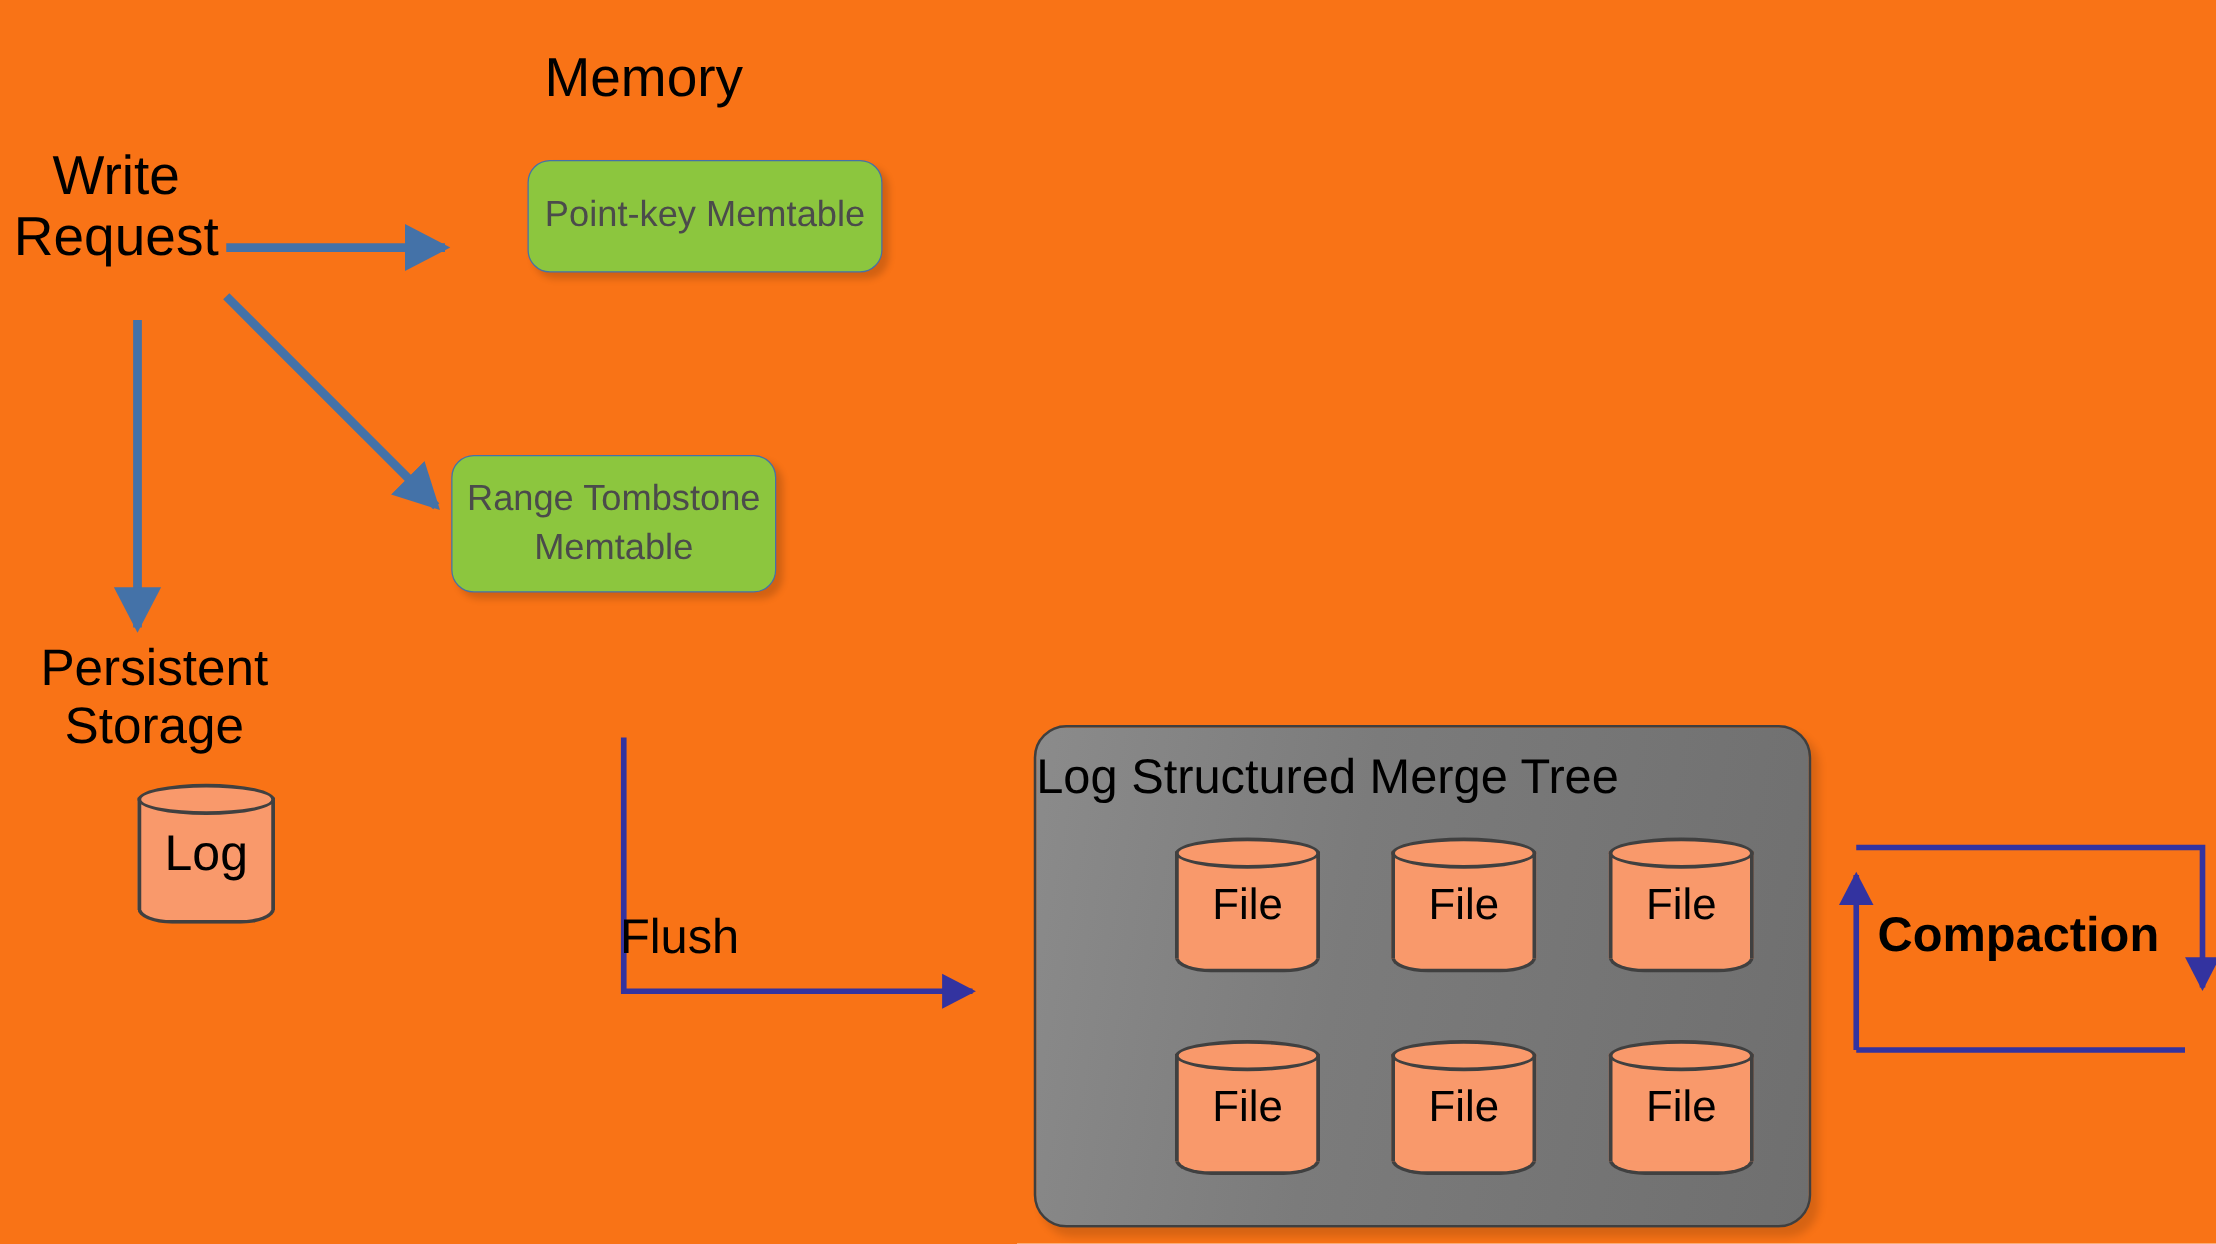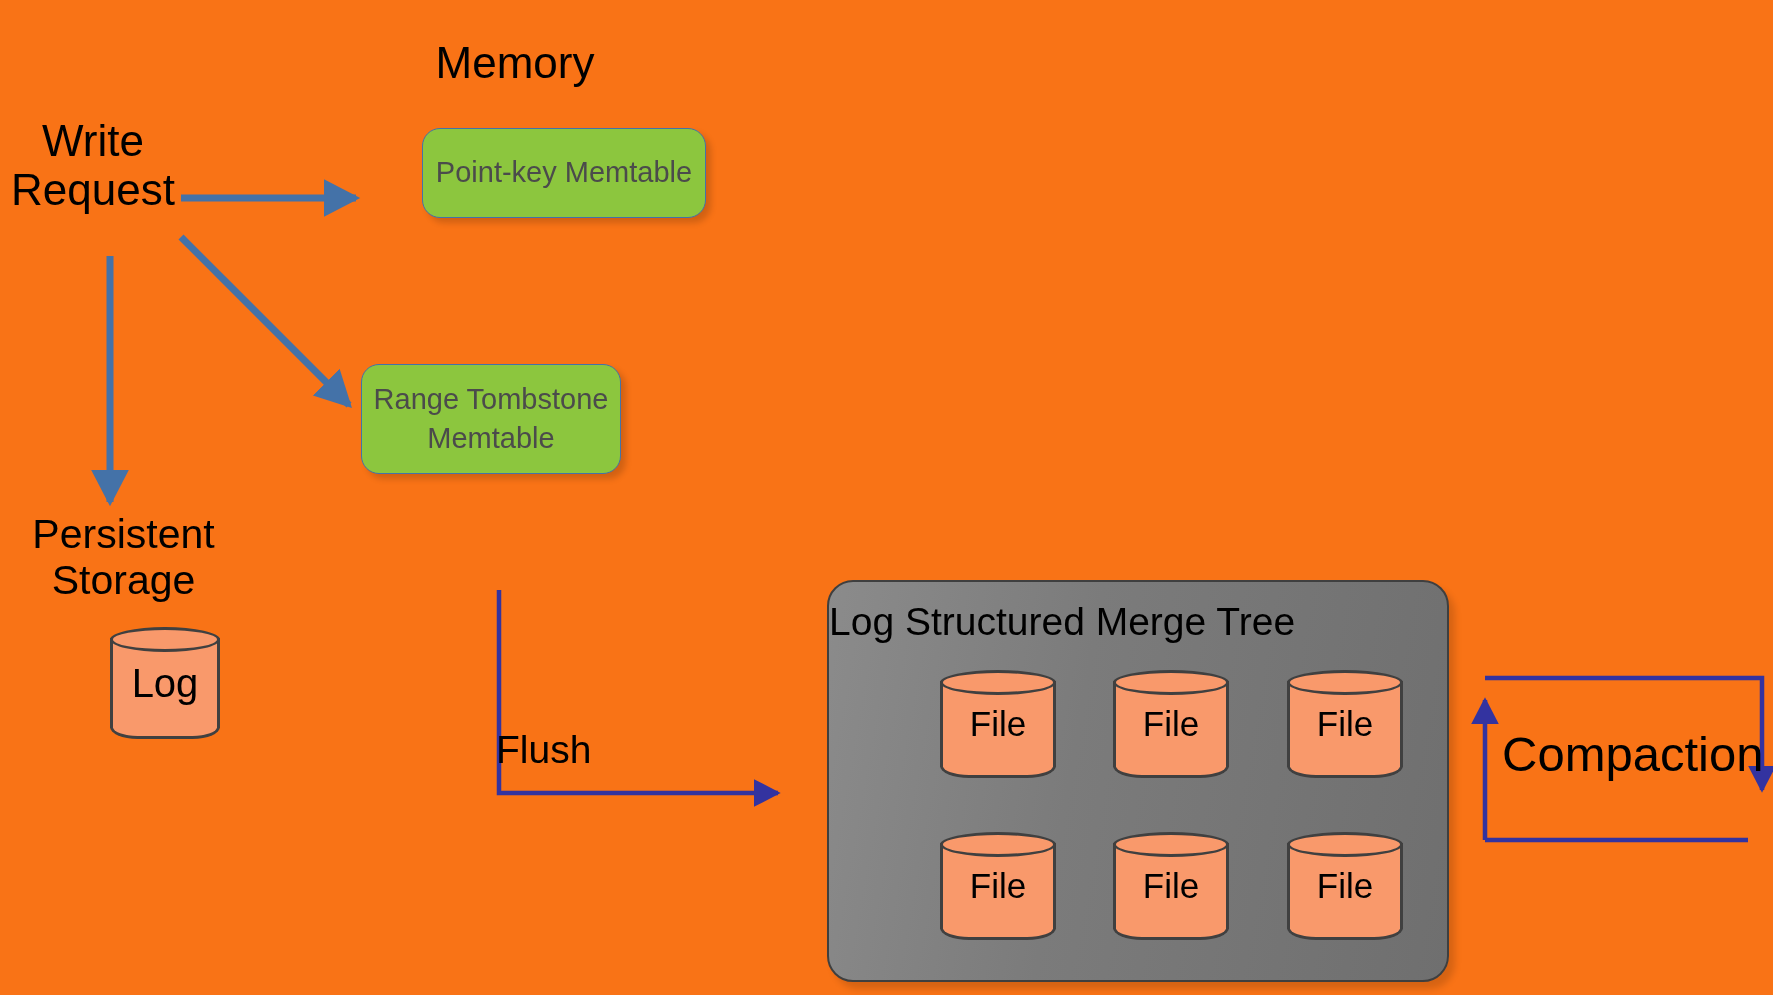--- a/index.html
+++ b/index.html
@@ -131,21 +131,22 @@
   #cylinder-log .cyl-text { font-size: 40px; }
   .file-cyl { width: 116px; height: 108px; margin-left: 40px; }
   .file-cyl .cyl-text { font-size: 35px; }
   
   #flush-label {
     left: 496px; top: 728px;
     font-size: 39px;
   }
   #compaction-label {
     left: 1502px; top: 727px;
-    font-size: 49px;
+    font-size: 39px;
+    font-weight: bold;
   }
   svg#arrows {
     position: absolute;
     left: 0; top: 0;
     width: 1773px; height: 995px;
     overflow: visible;
   }
 </style>
 </head>
 <body>

